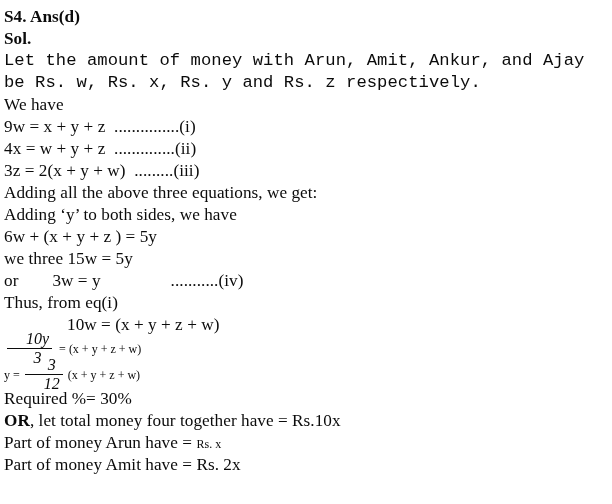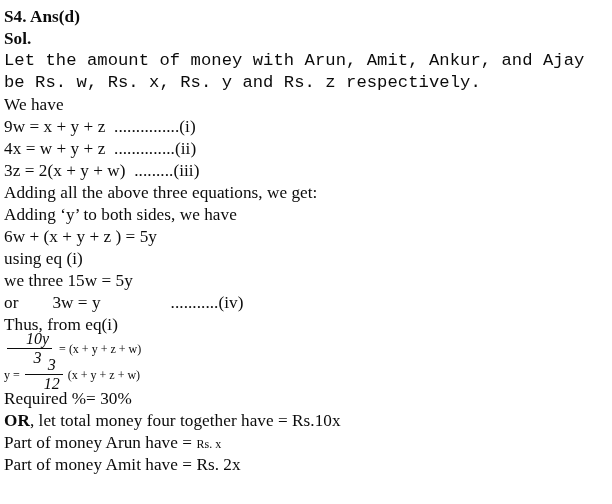--- a/index.html
+++ b/index.html
@@ -101,28 +101,28 @@
 
   <div class="line row"><span>3z = 2(x + y + w)</span><span>  .........</span><span>(iii)</span></div>
 
   <div class="line row">Adding all the above three equations, we get:</div>
 
 
   <div class="line row">Adding ‘y’ to both sides, we have</div>
 
   <div class="line row">6w + (x + y + z ) = 5y</div>
 
-  <div class="line row">using eq (i)</div>
 
   <div class="line row">we three 15w = 5y</div>
 
   <div class="line row"><span>or</span><span class="gap-small"></span><span>3w = y</span><span class="gap-mid"></span><span>...........</span><span>(iv)</span></div>
 
   <div class="line row">Thus, from eq(i)</div>
 
+  <div class="line row indent-eq">10w = (x + y + z + w)</div>
 
   <div class="fracline">
     <span class="frac">
       <span class="num mi">10y</span>
       <span class="bar"></span>
       <span class="den mn">3</span>
     </span>
     <span class="mi" style="padding-left:4px;">= (x + y + z + w)</span>
   </div>
 

